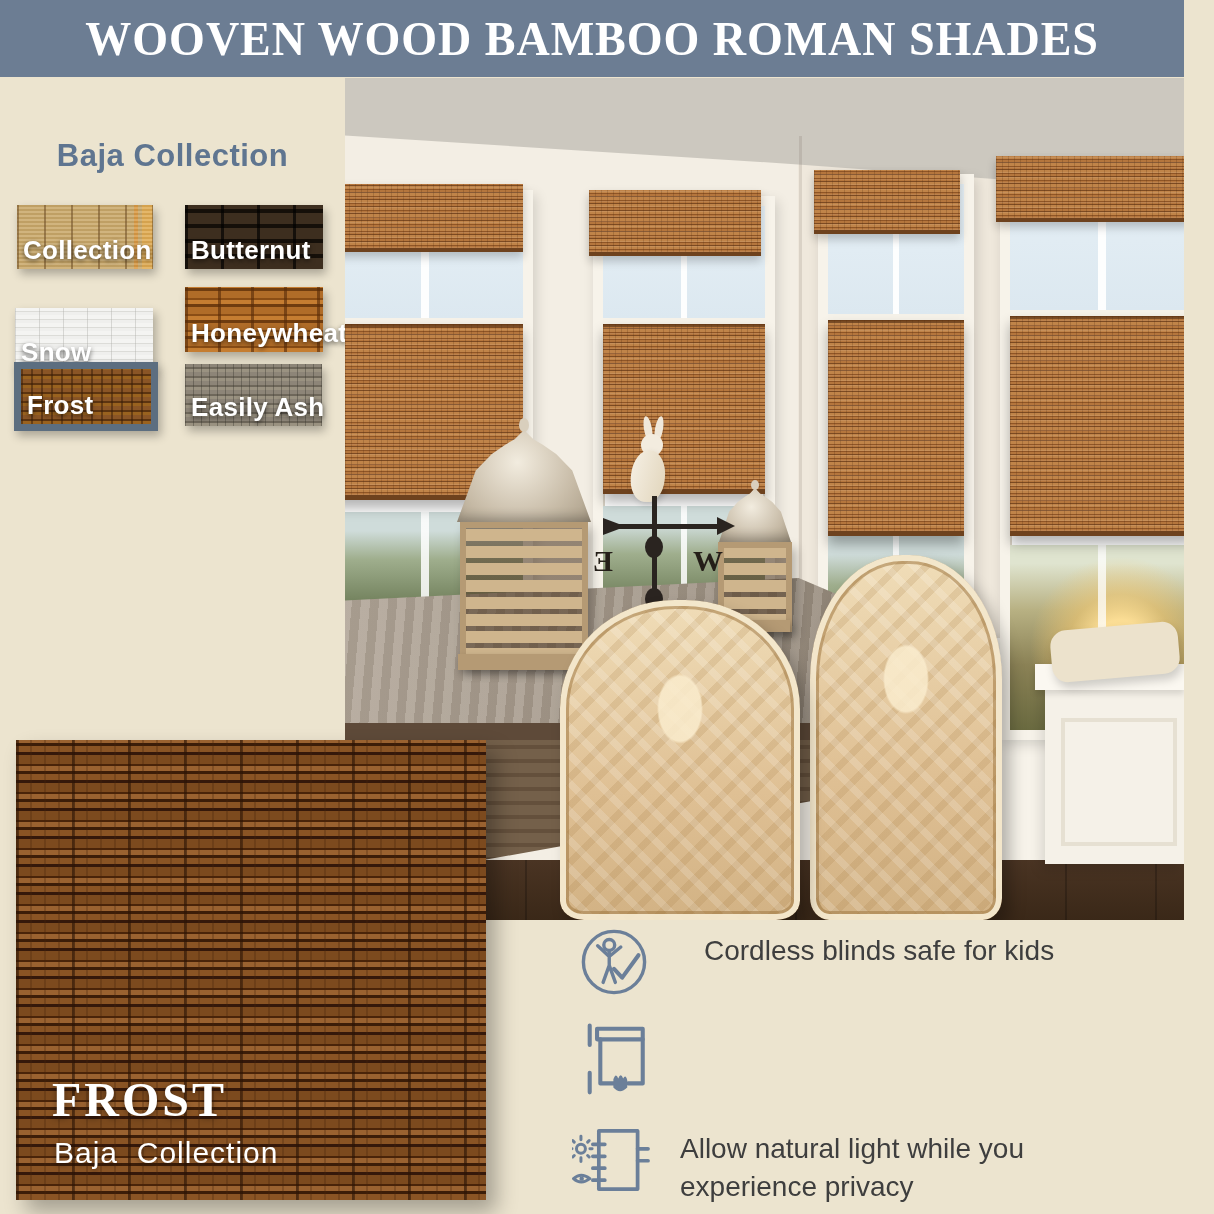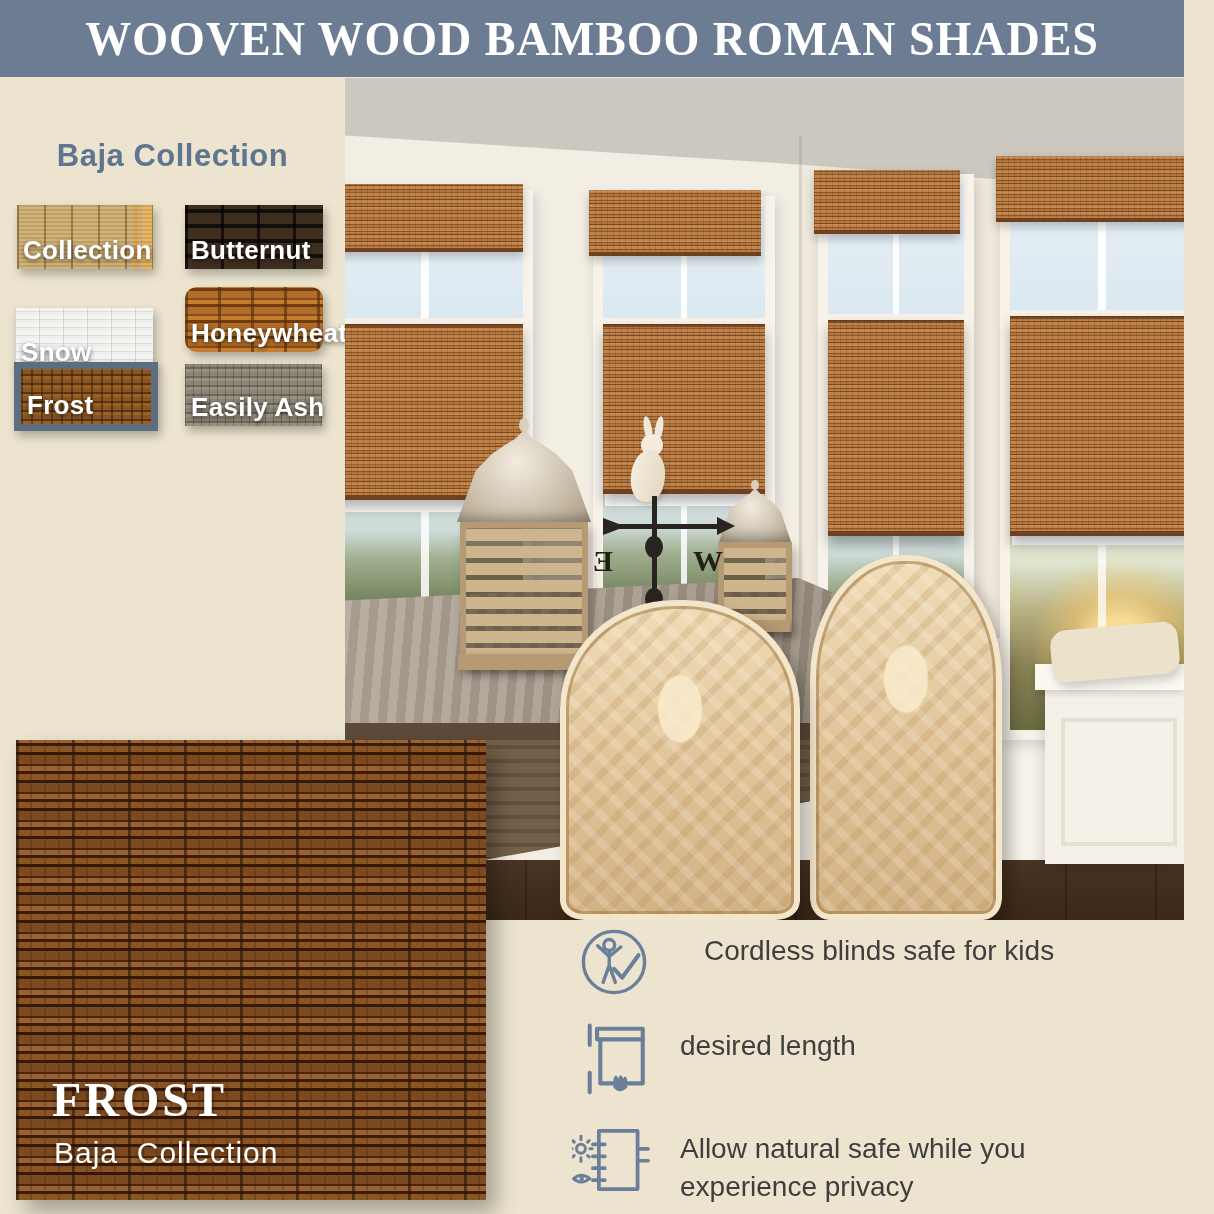--- a/index.html
+++ b/index.html
@@ -23,21 +23,21 @@
      repeating-linear-gradient(0deg,rgba(255,255,255,.14) 0 2px,rgba(0,0,0,.05) 2px 4px),
      linear-gradient(90deg,#c9a869 0 86%,#d99a45 86% 89%,#c9a869 89% 92%,#e0ab52 92% 100%);}
   .tex-jacobean{background:
      repeating-linear-gradient(90deg,rgba(0,0,0,.65) 0 3px,transparent 3px 36px),
      repeating-linear-gradient(0deg,#3d2e1f 0 11px,#150f09 11px 15px);}
   .tex-snow{background:
      repeating-linear-gradient(90deg,rgba(170,170,165,.4) 0 1px,transparent 1px 24px),
      repeating-linear-gradient(0deg,#efefed 0 3px,#dcdcd8 3px 4px,#f4f4f2 4px 8px); margin-top: 19px;}
   .tex-honeywheat{background:
      repeating-linear-gradient(90deg,rgba(86,42,8,.6) 0 3px,transparent 3px 33px),
-     repeating-linear-gradient(0deg,#c57d31 0 4px,#8a4d15 4px 6px,#b06c28 6px 13px,#6f3c0f 13px 16px); border-radius: 12px;}
+     repeating-linear-gradient(0deg,#c57d31 0 4px,#8a4d15 4px 6px,#b06c28 6px 13px,#6f3c0f 13px 16px);}
   .tex-frost{background:
      repeating-linear-gradient(90deg,rgba(55,28,8,.5) 0 2px,transparent 2px 10px),
      repeating-linear-gradient(0deg,#99621f 0 3px,#5c3410 3px 5px,#8a5526 5px 9px);}
   .tex-smokeyash{background:
      repeating-linear-gradient(90deg,rgba(58,56,48,.4) 0 1px,transparent 1px 8px),
      repeating-linear-gradient(0deg,#9a9281 0 3px,#6e675a 3px 5px,#8d8578 5px 9px);}
   .selected-frame{border:7px solid #5c6e80;}
 
   
   .photo{position:absolute;left:345px;top:78px;width:839px;height:842px;overflow:hidden;
@@ -264,29 +264,28 @@
     <div>Cordless blinds safe for kids</div>
   </div>
 
   <svg class="feature-icon" style="left:584px;top:1022px;" width="62" height="82" viewBox="0 0 76 100" fill="none" stroke="#6b7f99" stroke-width="5" stroke-linecap="round" stroke-linejoin="round">
     <path d="M7 4 v24 M7 62 v24"></path>
     <rect x="16" y="8" width="56" height="13"></rect>
     <path d="M20 21 v54 h20 M72 21 v54 h-18"></path>
     <path d="M36 70 q3 -9 6 -1 q3 -8 6 0 q3 -6 5 2 l0 9 q-9 9 -17 0 z" fill="#6b7f99" stroke="none"></path>
   </svg>
   <div class="feature-text" style="left:680px;top:1027px;">
-    <div>desired length</div>
   </div>
 
   <svg class="feature-icon" style="left:572px;top:1126px;" width="82" height="68" viewBox="0 0 110 90" fill="none" stroke="#6b7f99" stroke-width="5" stroke-linecap="round" stroke-linejoin="round">
     <rect x="36" y="6" width="52" height="78"></rect>
     <path d="M28 24 h16 M28 40 h16 M28 56 h16 M28 72 h16 M88 30 h14 M88 46 h14"></path>
     <circle cx="12" cy="30" r="6" stroke-width="4"></circle>
     <path d="M12 18 v-5 M12 42 v5 M0 30 h0 M24 30 h3 M3 21 l-2 -2 M21 21 l2 -2 M3 39 l-2 2 M21 39 l2 2" stroke-width="4"></path>
     <path d="M2 70 q10 -9 22 0 q-12 9 -22 0 z" stroke-width="4"></path>
     <circle cx="13" cy="70" r="3" fill="#6b7f99" stroke="none"></circle>
   </svg>
   <div class="feature-text" style="left:680px;top:1130px;">
-    <div>Allow natural safe while you</div>
+    <div>Allow natural light while you</div>
     <div>experience privacy</div>
   </div>
 
 </div>
 
 </body></html>

